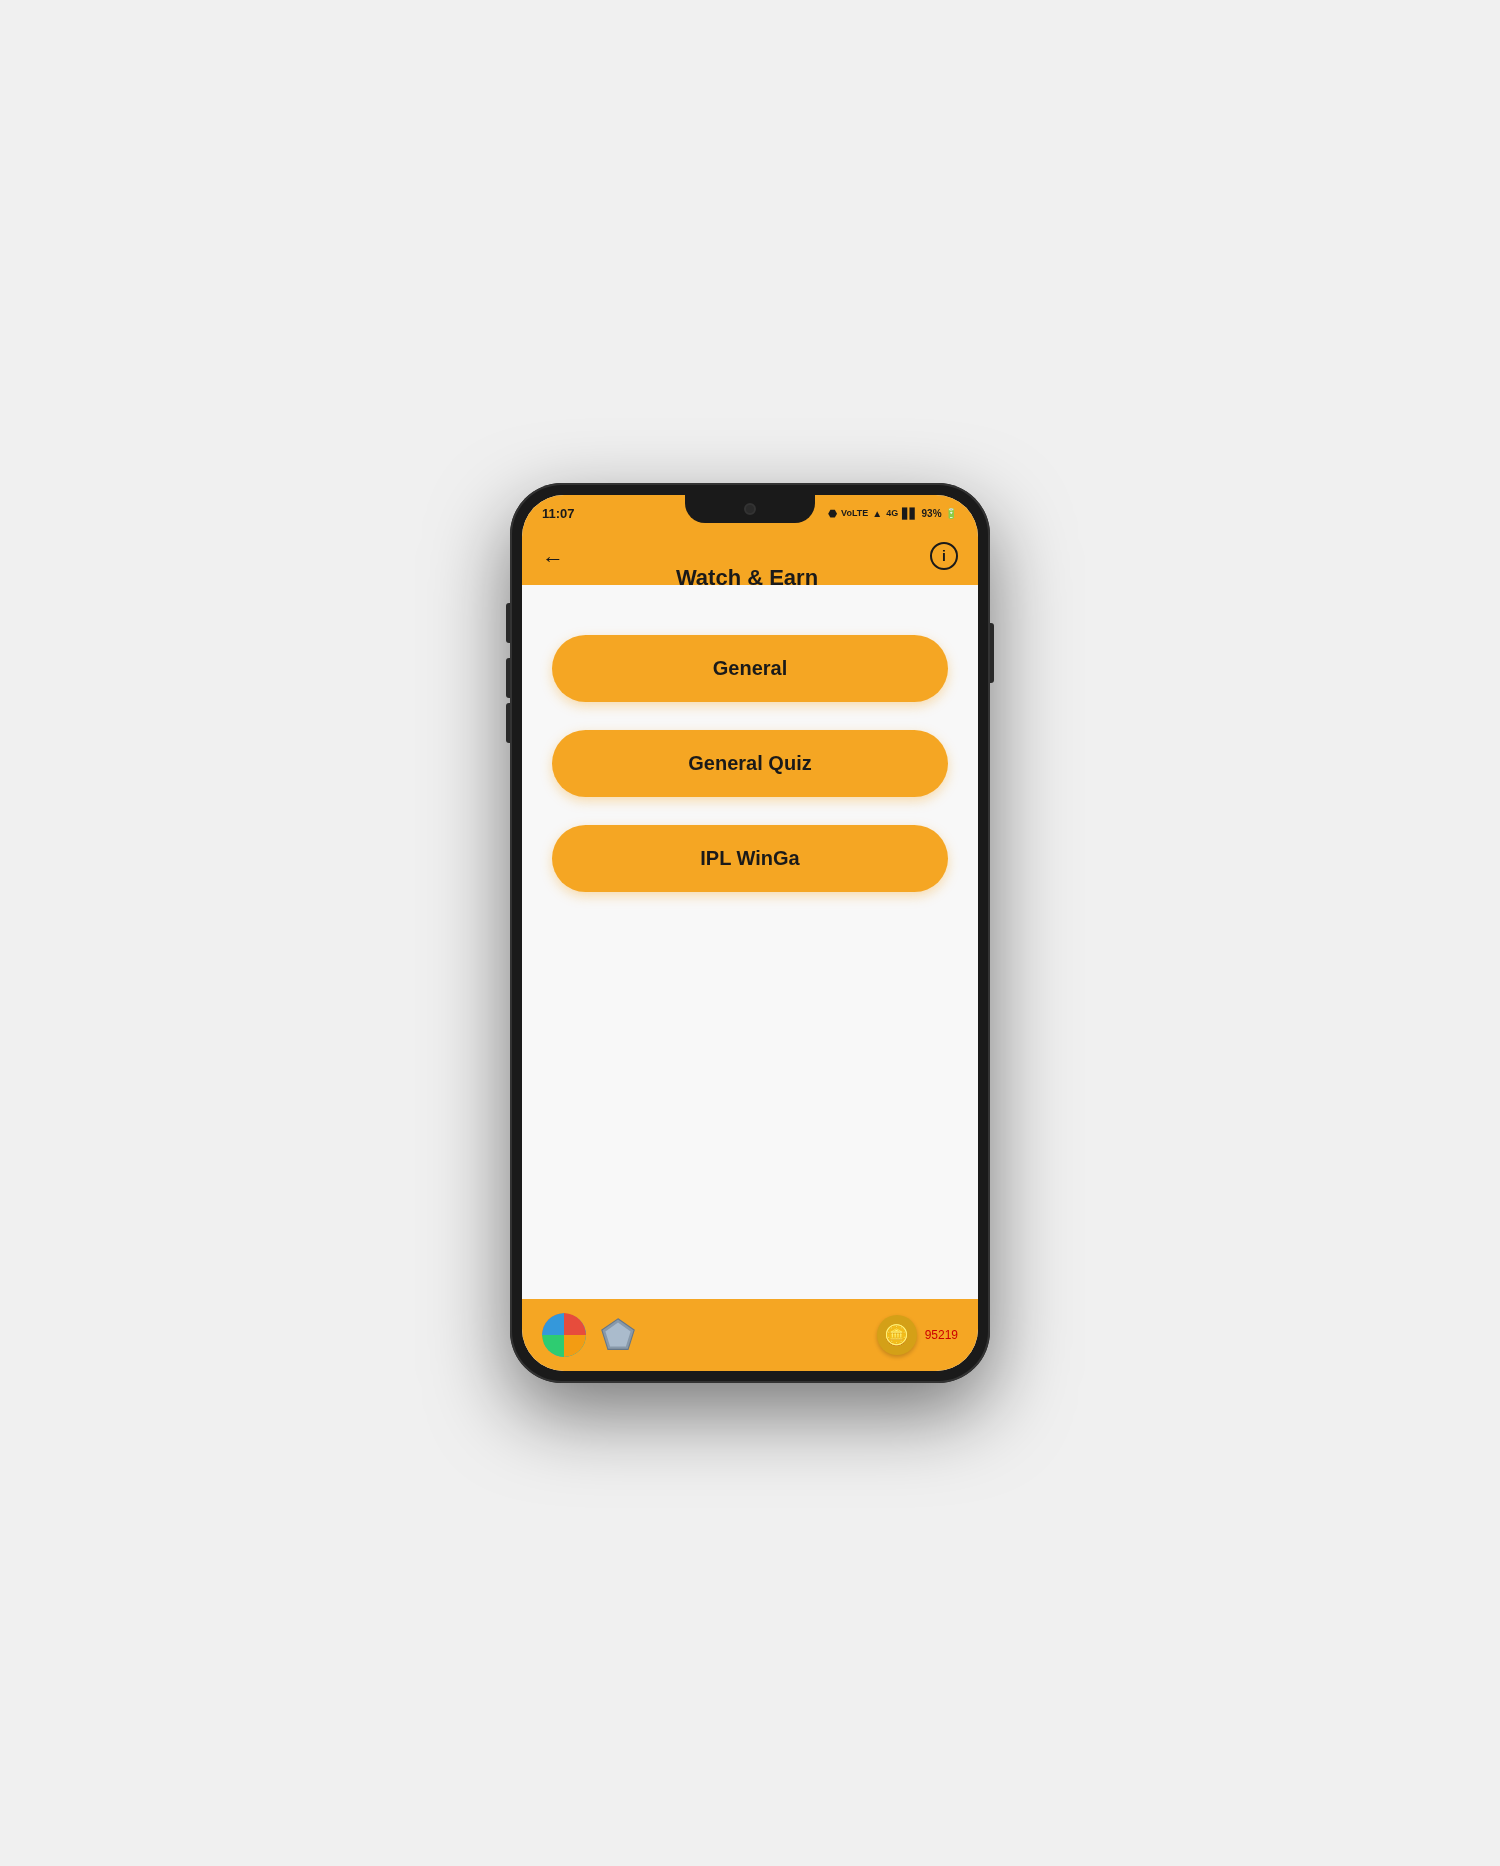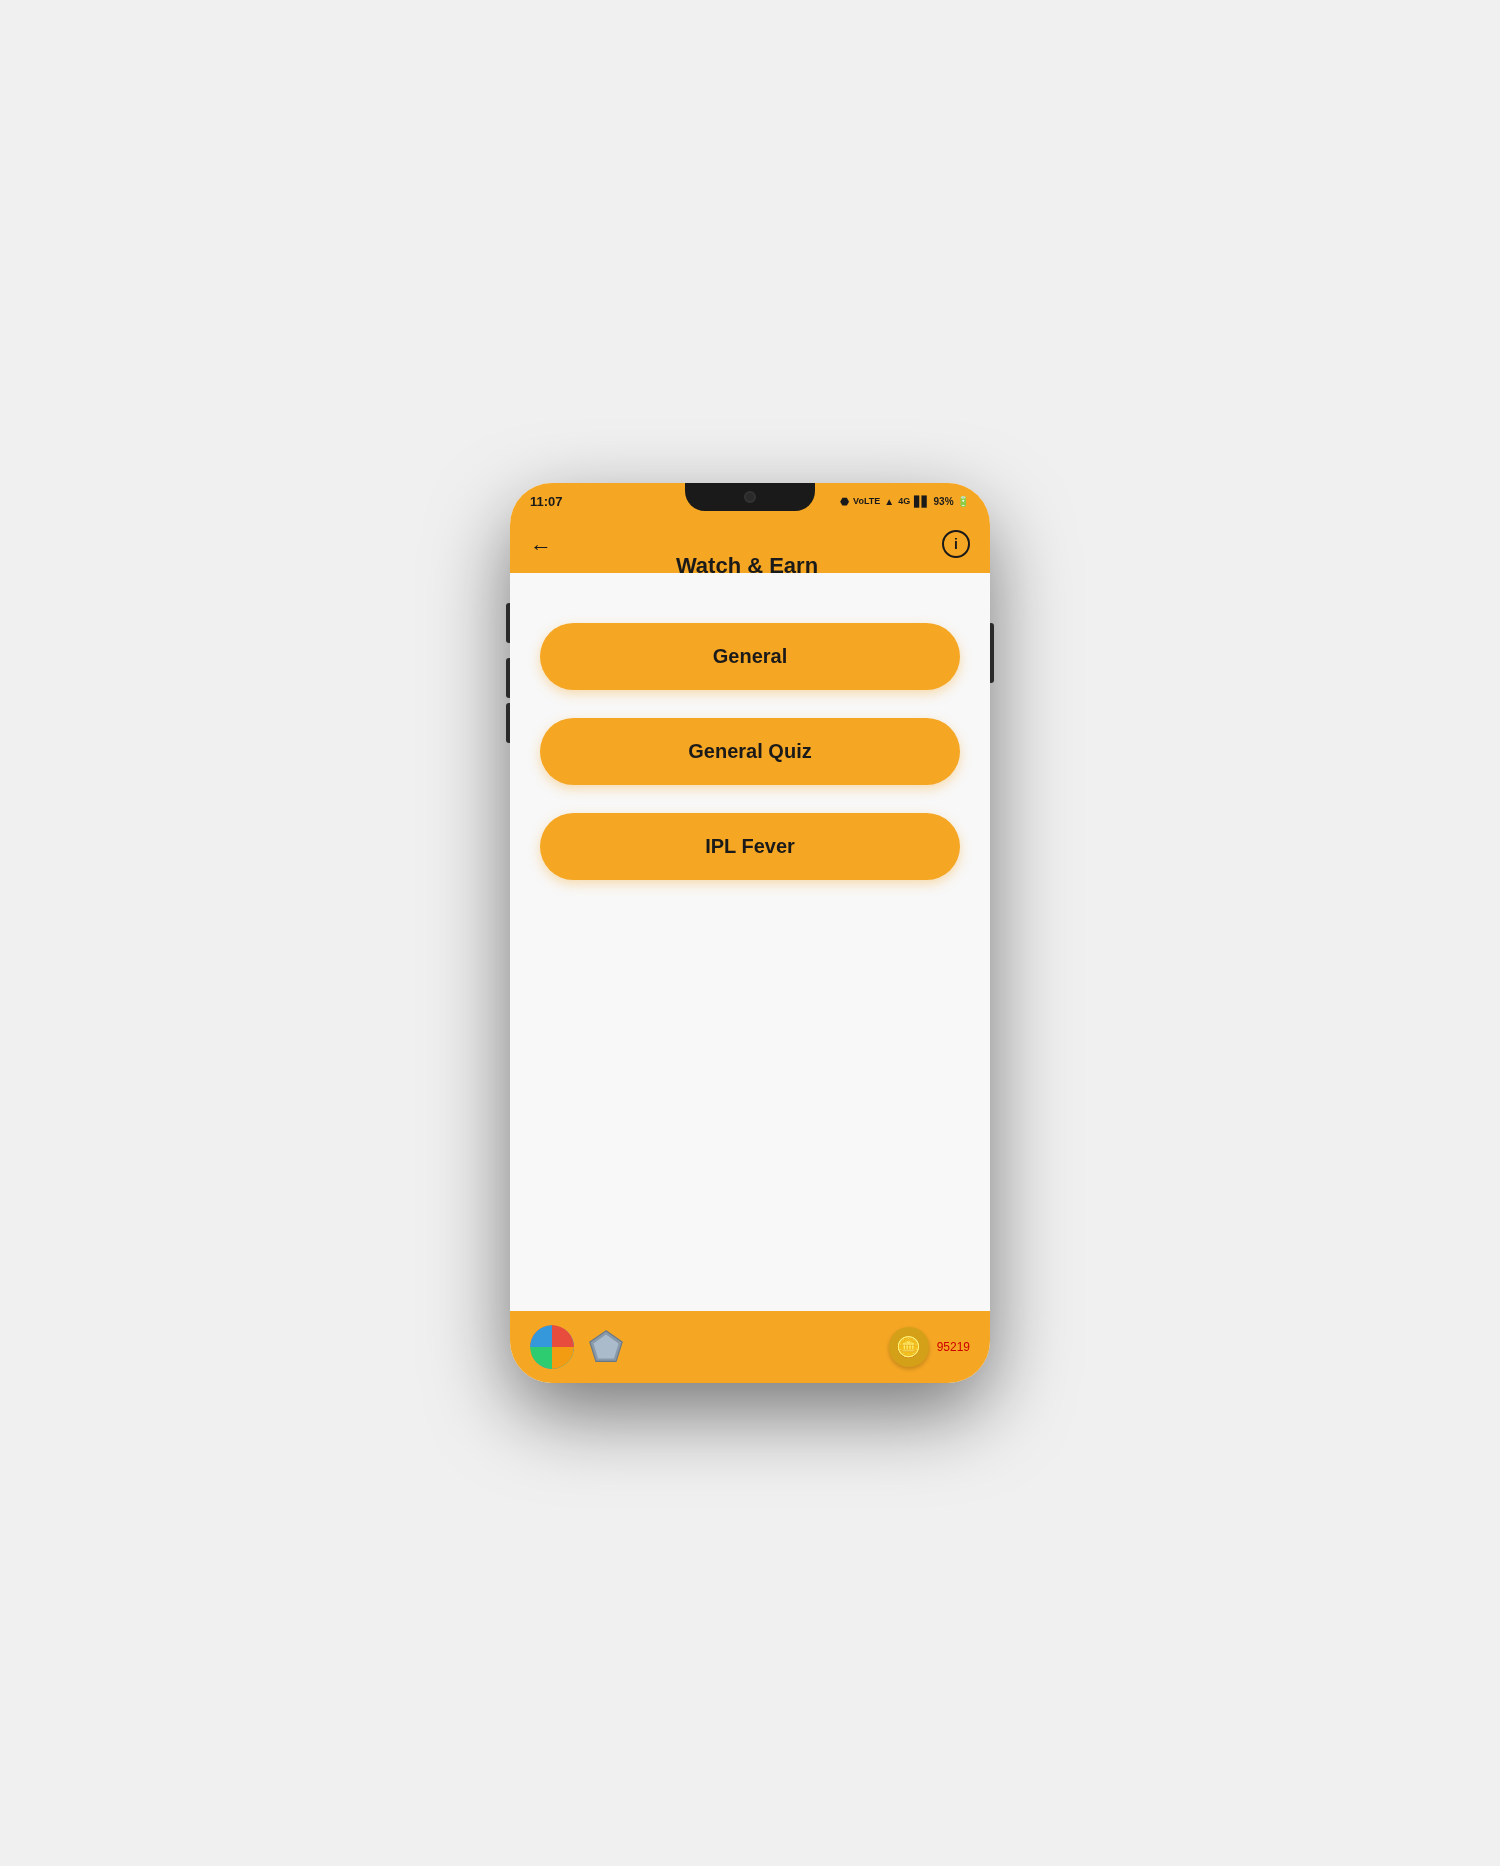--- a/index.html
+++ b/index.html
@@ -11,21 +11,21 @@
       align-items: center;
       min-height: 100vh;
       font-family: 'Arial', sans-serif;
     }
 
     .phone-outer {
       width: 480px;
       height: 900px;
       background: #1a1a1a;
       border-radius: 52px;
-      padding: 0;
+      padding: 12px;
       box-shadow: 0 30px 80px rgba(0,0,0,0.5), inset 0 0 0 2px #333;
       position: relative;
     }
 
     .phone-inner {
       width: 100%;
       height: 100%;
       background: #fff;
       border-radius: 42px;
       overflow: hidden;
@@ -284,21 +284,21 @@
       <div class="back-btn">←</div>
       <div class="page-title">Watch &amp; Earn</div>
       <div class="info-btn">
         <span>i</span>
       </div>
     </div>
 
     <div class="main-content">
         <button class="menu-btn">General</button>
         <button class="menu-btn">General Quiz</button>
-        <button class="menu-btn">IPL Fever</button>
+        <button class="menu-btn">IPL WinGa</button>
       </div>
 
     <div class="bottom-bar">
       <div class="bottom-left">
         <div class="avatar-circle">
           <div class="avatar-inner"></div>
         </div>
         <div class="badge-pentagon">
           <svg class="pentagon-svg" viewBox="0 0 100 100">
             <polygon points="50,5 95,36 78,90 22,90 5,36" fill="#8899aa" stroke="#667788" stroke-width="3"></polygon>

